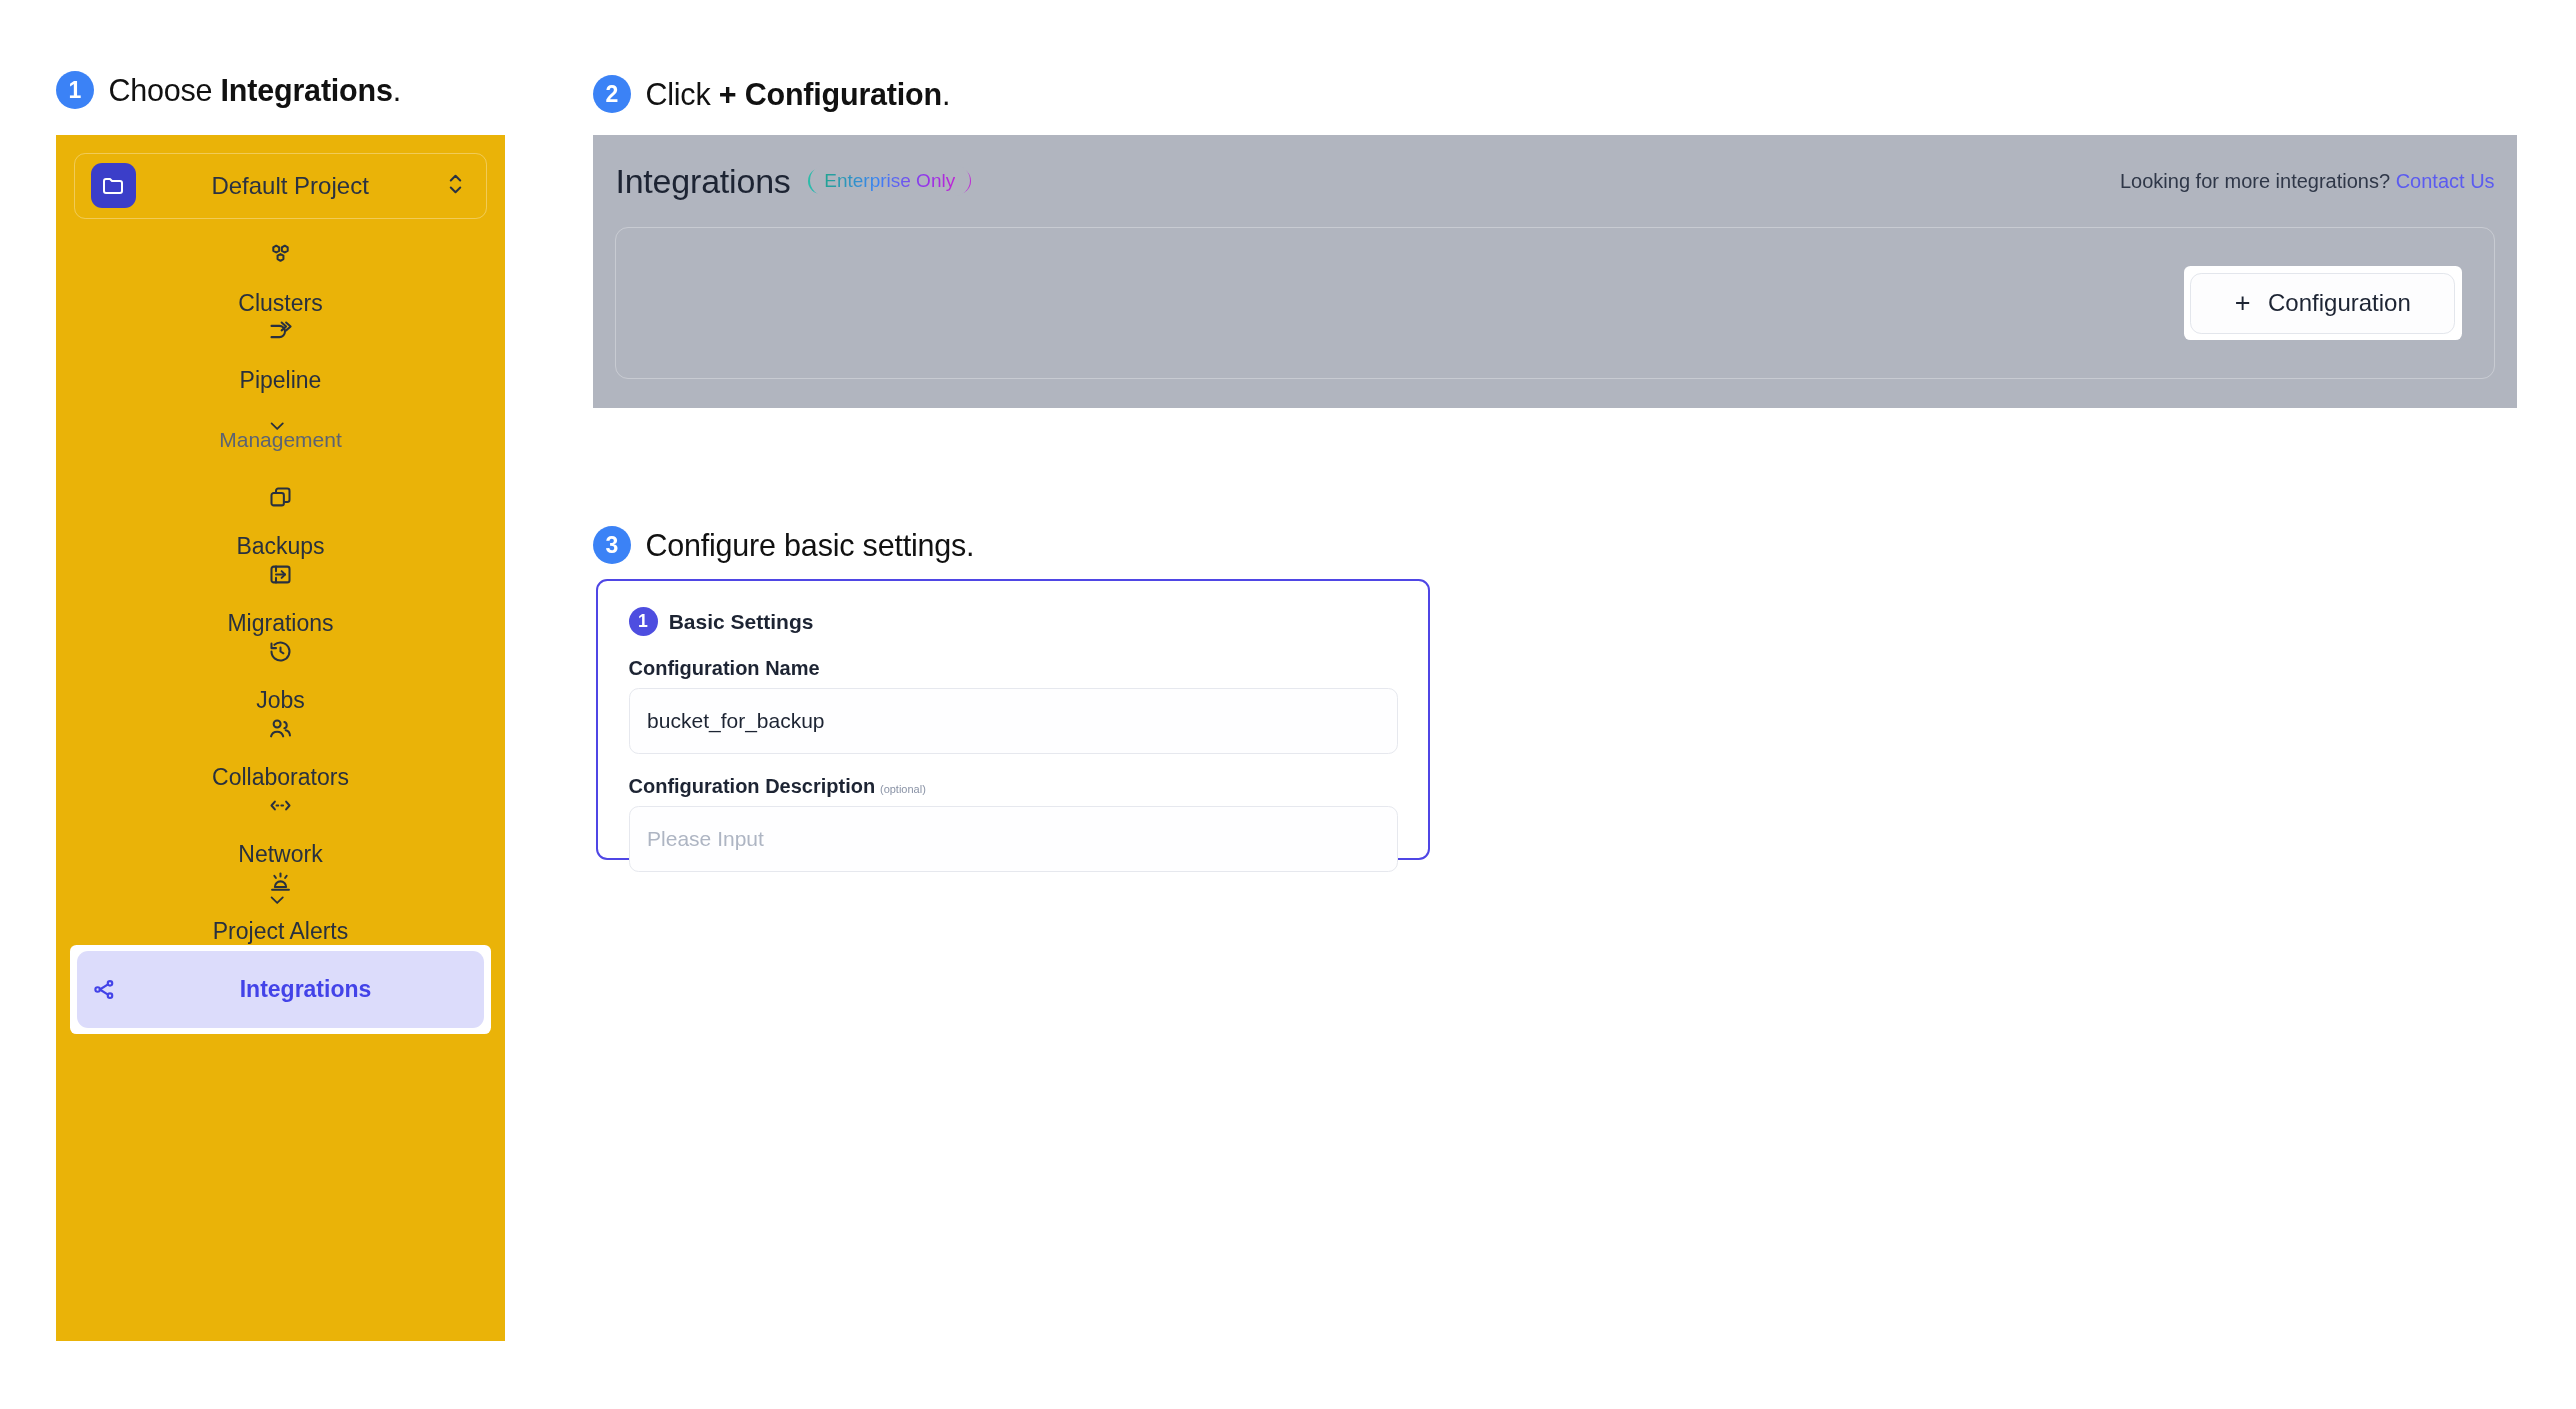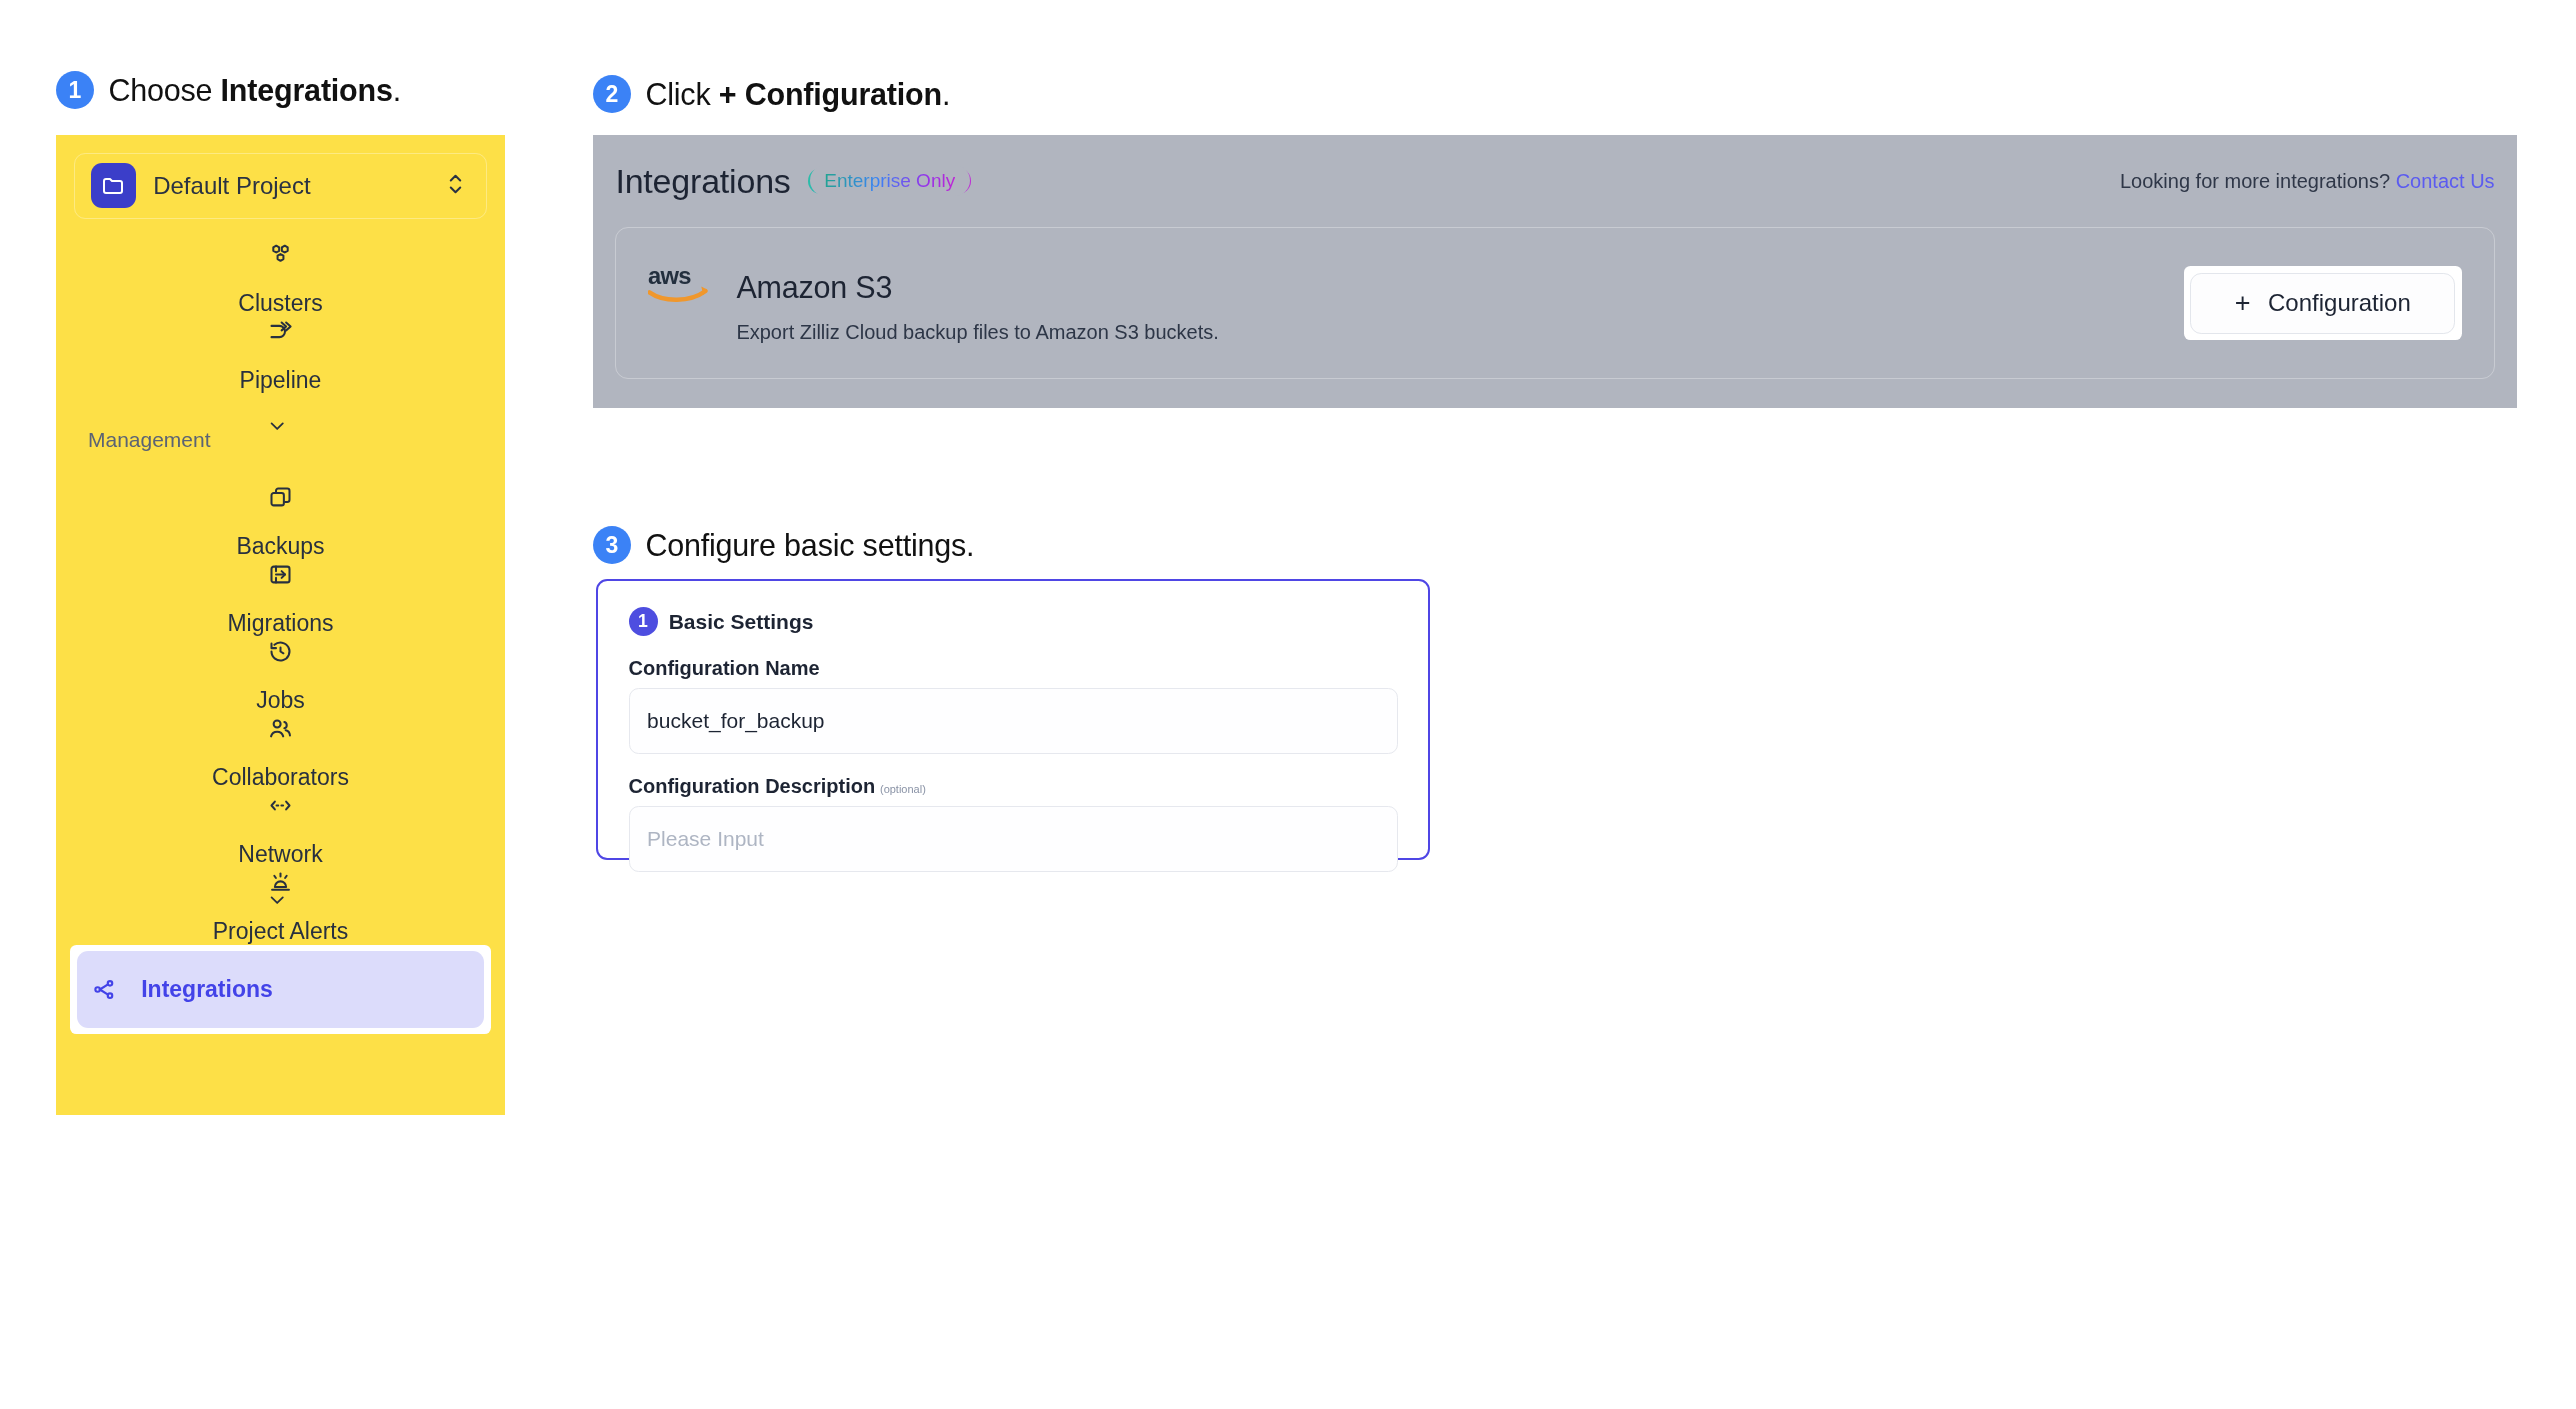--- a/index.html
+++ b/index.html
@@ -44,24 +44,25 @@
     letter-spacing: -0.2px;
   }
   .step-text b { font-weight: 700; }
 
   
   #sidebar-panel {
     position: absolute;
     left: 56px;
     top: 135px;
     width: 449px;
-    height: 980px;
-    background: #fde047;
+    height: 1206px;
+    background: #eab308;
     box-sizing: border-box;
     padding: 17.6px 17.6px 0 17.6px;
+    text-align: center;
   }
   .project-selector {
     height: 66px;
     border: 0.8px solid rgba(255,255,255,0.32);
     border-radius: 11.2px;
     display: flex;
     align-items: center;
     padding: 0 16px;
     gap: 17.6px;
     box-sizing: border-box;
@@ -470,33 +471,20 @@
     <span class="panel-title">Integrations</span>
 
     <span class="enterprise-badge">
       <span class="enterprise-badge-inner"><span>Enterprise Only</span></span>
     </span>
 
     <span class="panel-header-right"><span>Looking for more integrations? </span><a class="contact-link">Contact Us</a></span>
   </div>
 
   <div class="integration-card">
-    <div class="integration-info">
-      <div class="integration-title-row">
-        <span class="aws-logo">
-          <svg width="72" height="42" viewBox="0 0 100 58">
-            <text x="0" y="30" font-family="Liberation Sans, sans-serif" font-size="33" font-weight="700" fill="#232f3e" letter-spacing="-1">aws</text>
-            <path d="M2 42 C 22 56, 58 56, 80 40" stroke="#f0972c" stroke-width="6" fill="none" stroke-linecap="round"></path>
-            <path d="M74 34 L82 38 L77 46 Z" fill="#f0972c"></path>
-          </svg>
-        </span>
-        <span class="integration-title">Amazon S3</span>
-      </div>
-      <div class="integration-desc">Export Zilliz Cloud backup files to Amazon S3 buckets.</div>
-    </div>
 
     <div class="config-button-wrap">
       <div class="config-button">
         <span class="plus-glyph">+</span>
         <span>Configuration</span>
       </div>
     </div>
   </div>
 </div>
 

